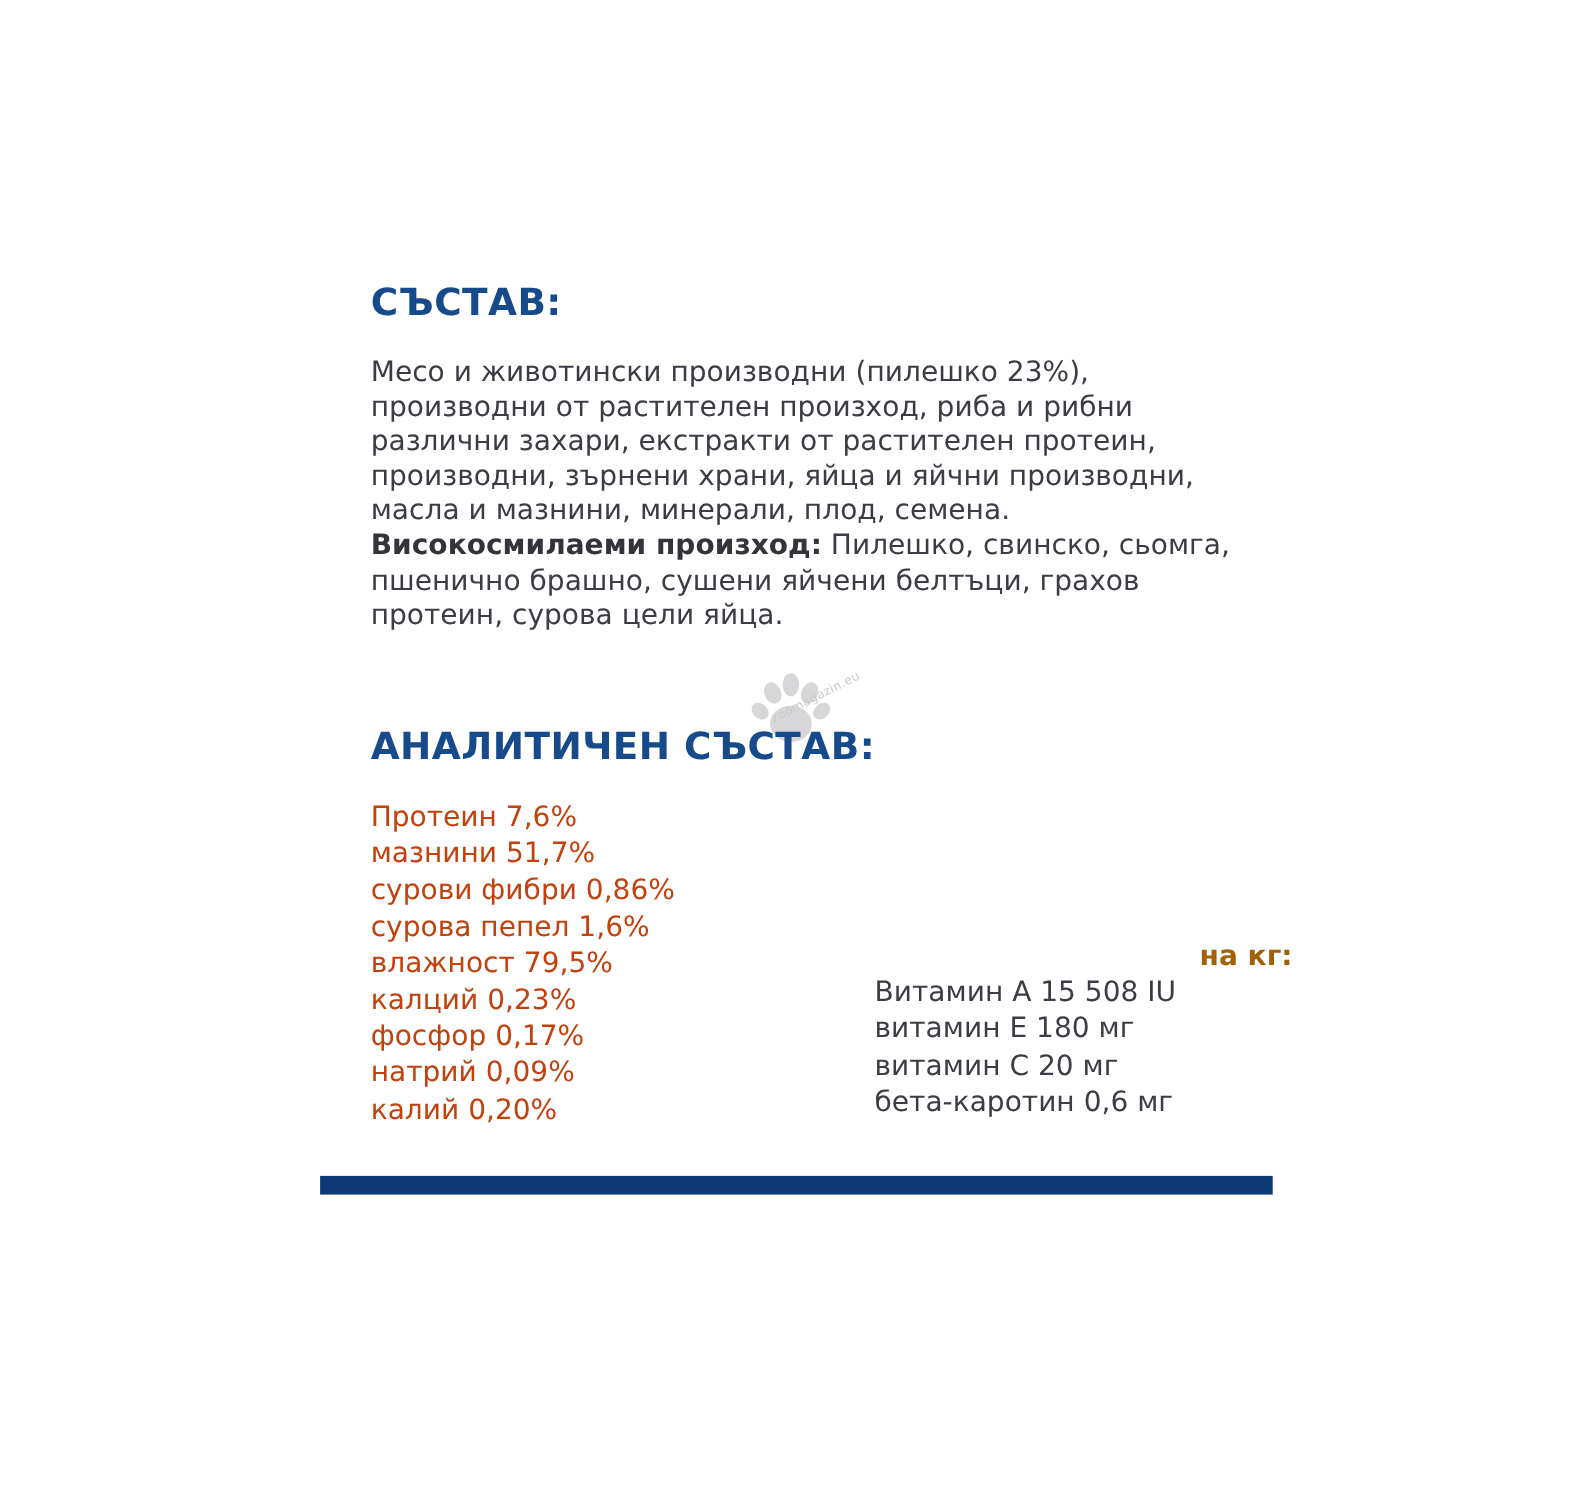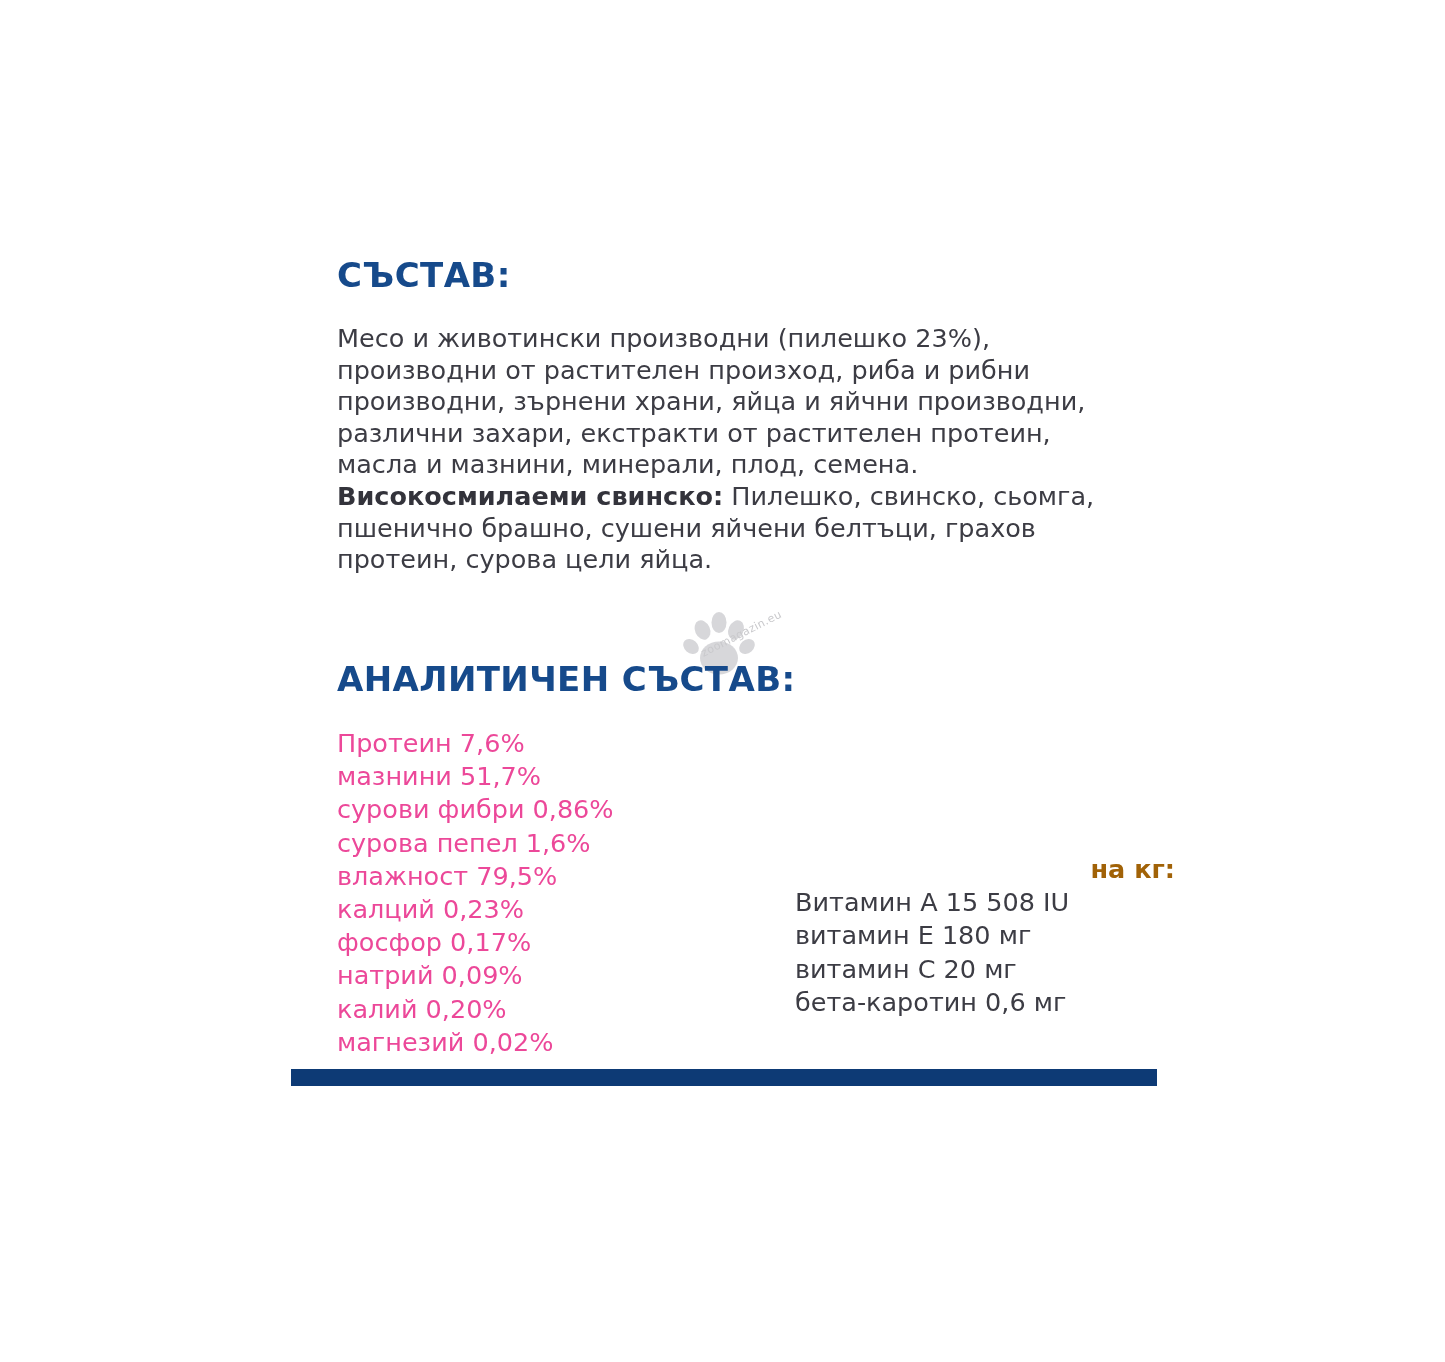--- a/index.html
+++ b/index.html
@@ -97,21 +97,21 @@
     left: 337px;
     top: 727px;
     width: 840px;
   }
 
   .col-left {
     position: absolute;
     left: 0;
     top: 0;
     width: 420px;
-    color: #ec4899;
+    color: #c2410c;
     font-size: 25.5px;
     line-height: 33.2px;
   }
 
   .col-right {
     position: absolute;
     left: 458px;
     top: 126px;
     width: 380px;
     color: #3c3c44;
@@ -143,24 +143,24 @@
 <body>
 
 <div class="page">
 
   <div class="content">
     <h1 class="section-heading">СЪСТАВ:</h1>
 
     <div class="ingredients-block">
       <div class="ingredients-line">Месо и животински производни (пилешко 23%),</div>
       <div class="ingredients-line">производни от растителен произход, риба и рибни</div>
+      <div class="ingredients-line">различни захари, екстракти от растителен протеин,</div>
       <div class="ingredients-line">производни, зърнени храни, яйца и яйчни производни,</div>
-      <div class="ingredients-line">различни захари, екстракти от растителен протеин,</div>
       <div class="ingredients-line">масла и мазнини, минерали, плод, семена.</div>
-      <div class="ingredients-line"><b>Високосмилаеми свинско:</b><span> Пилешко, свинско, сьомга,</span></div>
+      <div class="ingredients-line"><b>Високосмилаеми произход:</b><span> Пилешко, свинско, сьомга,</span></div>
       <div class="ingredients-line">пшенично брашно, сушени яйчени белтъци, грахов</div>
       <div class="ingredients-line">протеин, сурова цели яйца.</div>
     </div>
   </div>
 
   <div class="watermark">
     <svg width="72" height="72" viewBox="0 0 72 72">
       <ellipse cx="36" cy="14.5" rx="7.5" ry="10.5" fill="#d7d7da"></ellipse>
       <ellipse cx="19.5" cy="22" rx="7.5" ry="10" transform="rotate(-24 19.5 22)" fill="#d7d7da"></ellipse>
       <ellipse cx="53" cy="22" rx="7.5" ry="10" transform="rotate(24 53 22)" fill="#d7d7da"></ellipse>
@@ -180,21 +180,20 @@
     <div class="col-left">
       <div class="list-row">Протеин 7,6%</div>
       <div class="list-row">мазнини 51,7%</div>
       <div class="list-row">сурови фибри 0,86%</div>
       <div class="list-row">сурова пепел 1,6%</div>
       <div class="list-row">влажност 79,5%</div>
       <div class="list-row">калций 0,23%</div>
       <div class="list-row">фосфор 0,17%</div>
       <div class="list-row">натрий 0,09%</div>
       <div class="list-row">калий 0,20%</div>
-      <div class="list-row">магнезий 0,02%</div>
     </div>
 
     <div class="col-right">
       <div class="list-row kg-label">на кг:</div>
       <div class="list-row">Витамин A 15 508 IU</div>
       <div class="list-row">витамин E 180 мг</div>
       <div class="list-row">витамин C 20 мг</div>
       <div class="list-row">бета-каротин 0,6 мг</div>
     </div>
 

